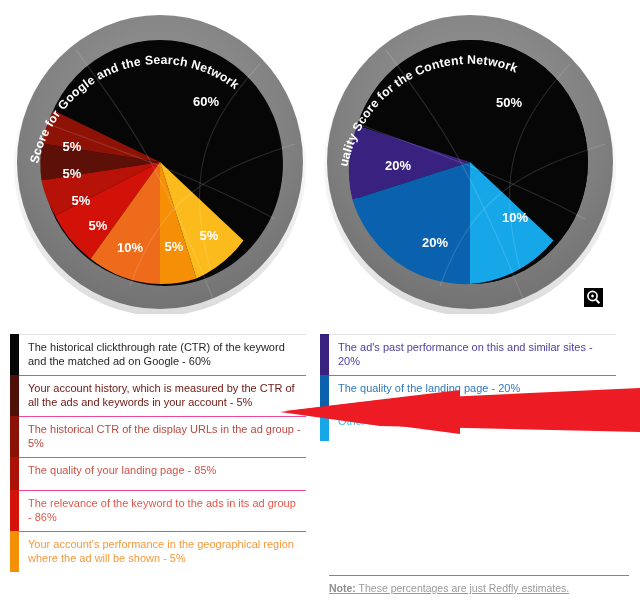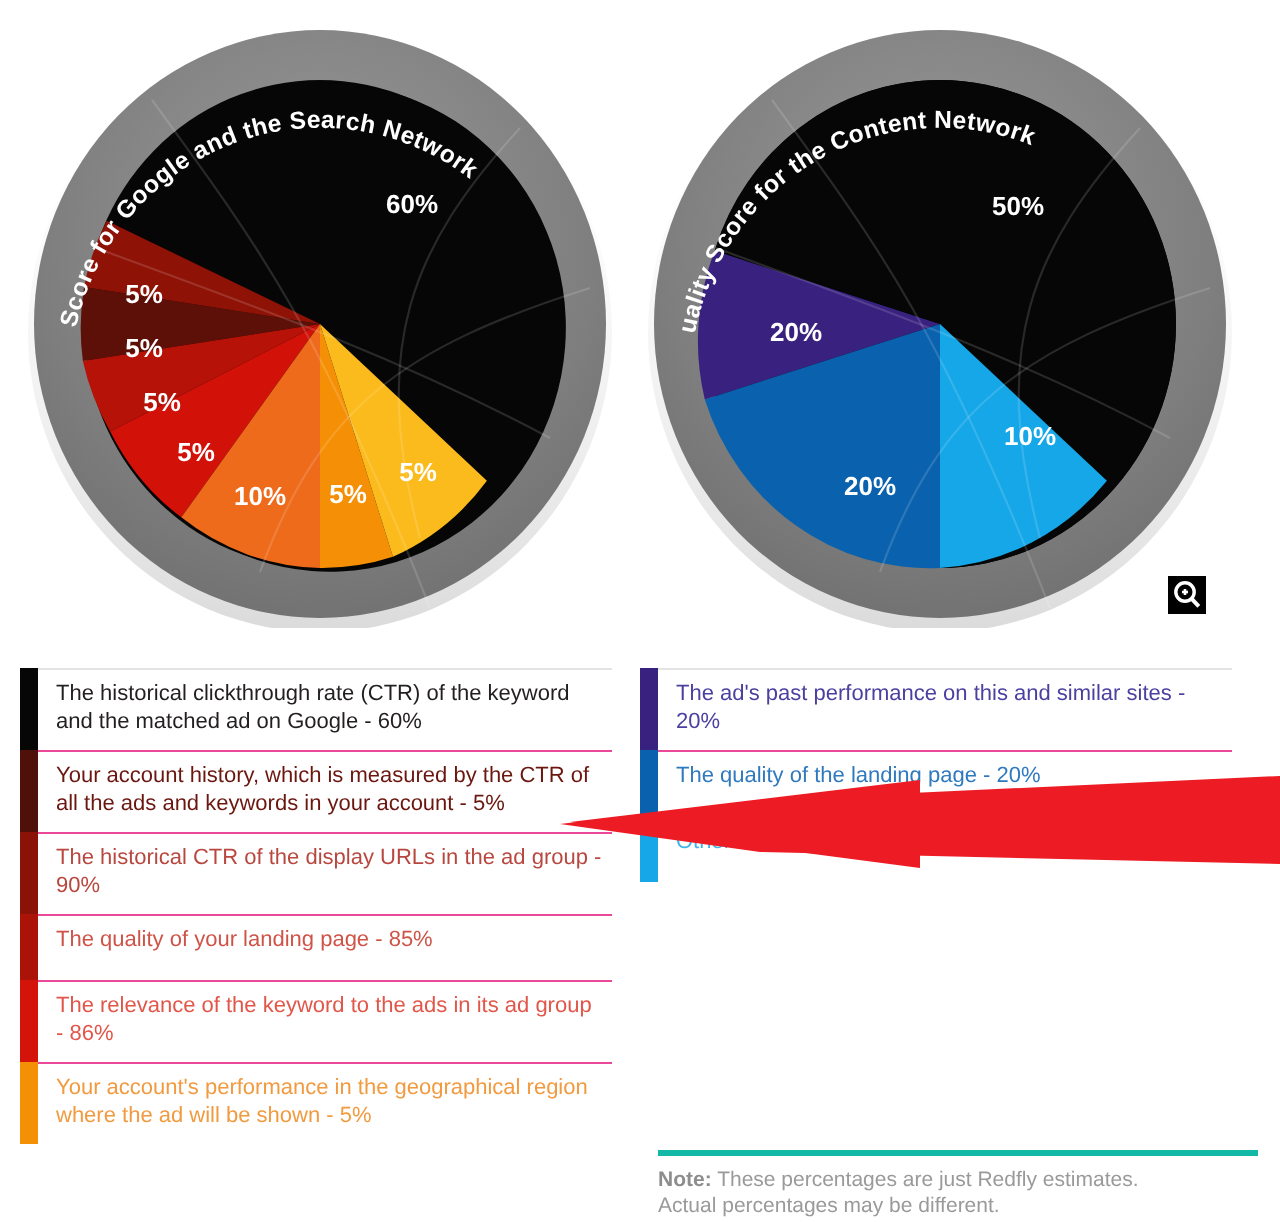--- a/index.html
+++ b/index.html
@@ -102,25 +102,26 @@
     padding: 6px 4px 7px 0;
     font-family: "Liberation Sans", sans-serif;
   }
 
   
   #note-block {
     position: absolute;
     left: 329px;
     top: 575px;
     width: 300px;
-    border-top: 3px solid #14b8a6;
+    border-top: 1px solid #14b8a6;
     padding-top: 6px;
     color: #9a9a9a;
     font-size: 10.5px;
     line-height: 13px;
+    text-decoration: underline;
   }
   #note-block b { color: #8d8d8d; }
 
   
   #red-arrow {
     position: absolute;
     left: 280px;
     top: 388px;
     width: 360px;
     height: 52px;
@@ -248,21 +249,21 @@
     <div class="legend-item">
       <span class="swatch" style="background:#060606"></span>
       <span class="legend-text" style="color:#231f20">The historical clickthrough rate (CTR) of the keyword and the matched ad on Google - 60%</span>
     </div>
     <div class="legend-item">
       <span class="swatch" style="background:#4e1008"></span>
       <span class="legend-text" style="color:#6b1710">Your account history, which is measured by the CTR of all the ads and keywords in your account - 5%</span>
     </div>
     <div class="legend-item">
       <span class="swatch" style="background:#8a1206"></span>
-      <span class="legend-text" style="color:#b8483f">The historical CTR of the display URLs in the ad group - 90%</span>
+      <span class="legend-text" style="color:#b8483f">The historical CTR of the display URLs in the ad group - 5%</span>
     </div>
     <div class="legend-item">
       <span class="swatch" style="background:#ab1208"></span>
       <span class="legend-text" style="color:#cf5347">The quality of your landing page - 85%</span>
     </div>
     <div class="legend-item">
       <span class="swatch" style="background:#d4140b"></span>
       <span class="legend-text" style="color:#e2564a">The relevance of the keyword to the ads in its ad group - 86%</span>
     </div>
     <div class="legend-item">
@@ -283,19 +284,18 @@
     </div>
     <div class="legend-item">
       <span class="swatch" style="background:#16a7e8"></span>
       <span class="legend-text" style="color:#3fb4e8">Other relevance factors - 10%</span>
     </div>
   </div>
 </div>
 
 <div id="note-block">
   <b>Note:</b><span> These percentages are just Redfly estimates.</span><br>
-  <span>Actual percentages may be different.</span>
 </div>
 
 <svg id="red-arrow" viewBox="0 0 360 52">
   <polygon points="0,24 100,12 360,0 360,44 100,38" fill="#ed1c24"></polygon>
   <polygon points="5,23 180,2 180,46" fill="#ed1c24"></polygon>
 </svg>
 
 </body></html>

